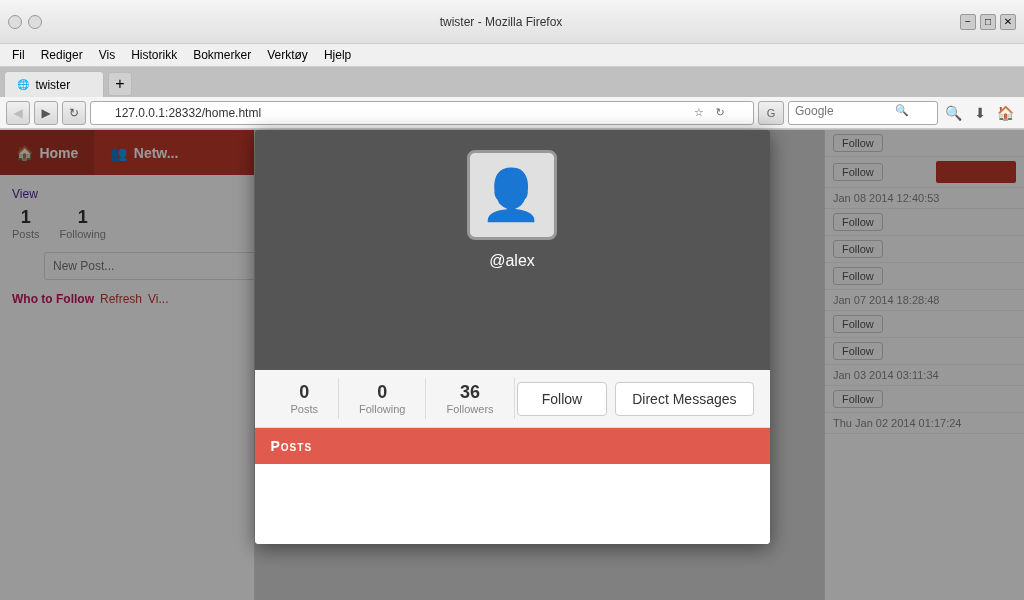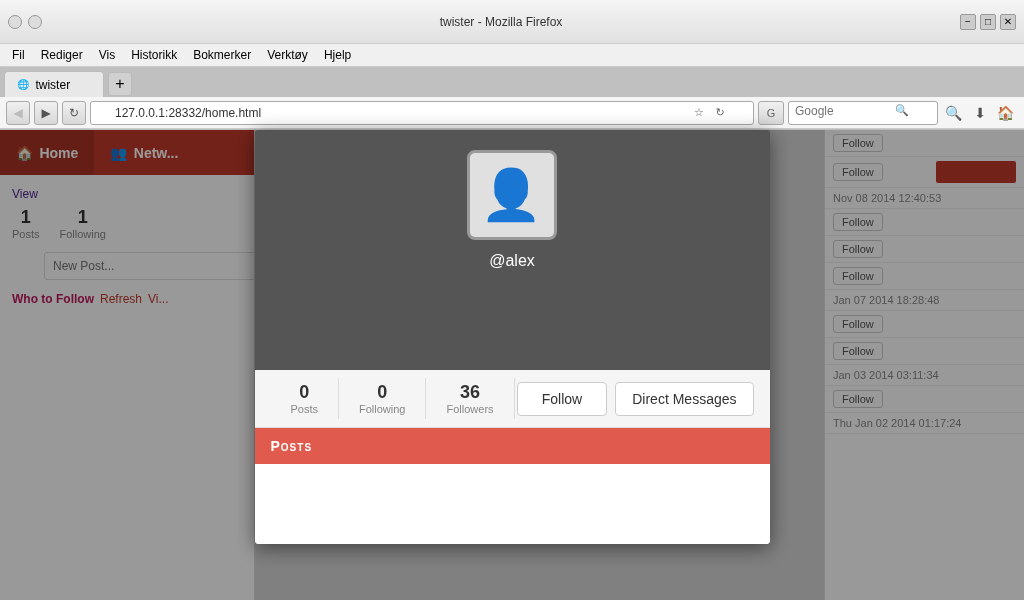--- a/index.html
+++ b/index.html
@@ -424,21 +424,21 @@
   </div>
 
   <div class="right-sidebar">
     <div class="follow-item">
       <button class="follow-btn">Follow</button>
     </div>
     <div class="follow-item">
       <button class="follow-btn">Follow</button>
       <div class="red-block" style="width:80px;height:22px;margin:0;"></div>
     </div>
-    <div class="date-entry">Nov 08 2014 12:40:53</div>
+    <div class="date-entry">Jan 08 2014 12:40:53</div>
     <div class="follow-item">
       <button class="follow-btn">Follow</button>
     </div>
     <div class="follow-item">
       <button class="follow-btn">Follow</button>
     </div>
     <div class="follow-item">
       <button class="follow-btn">Follow</button>
     </div>
     <div class="date-entry">Jan 07 2014 18:28:48</div>

